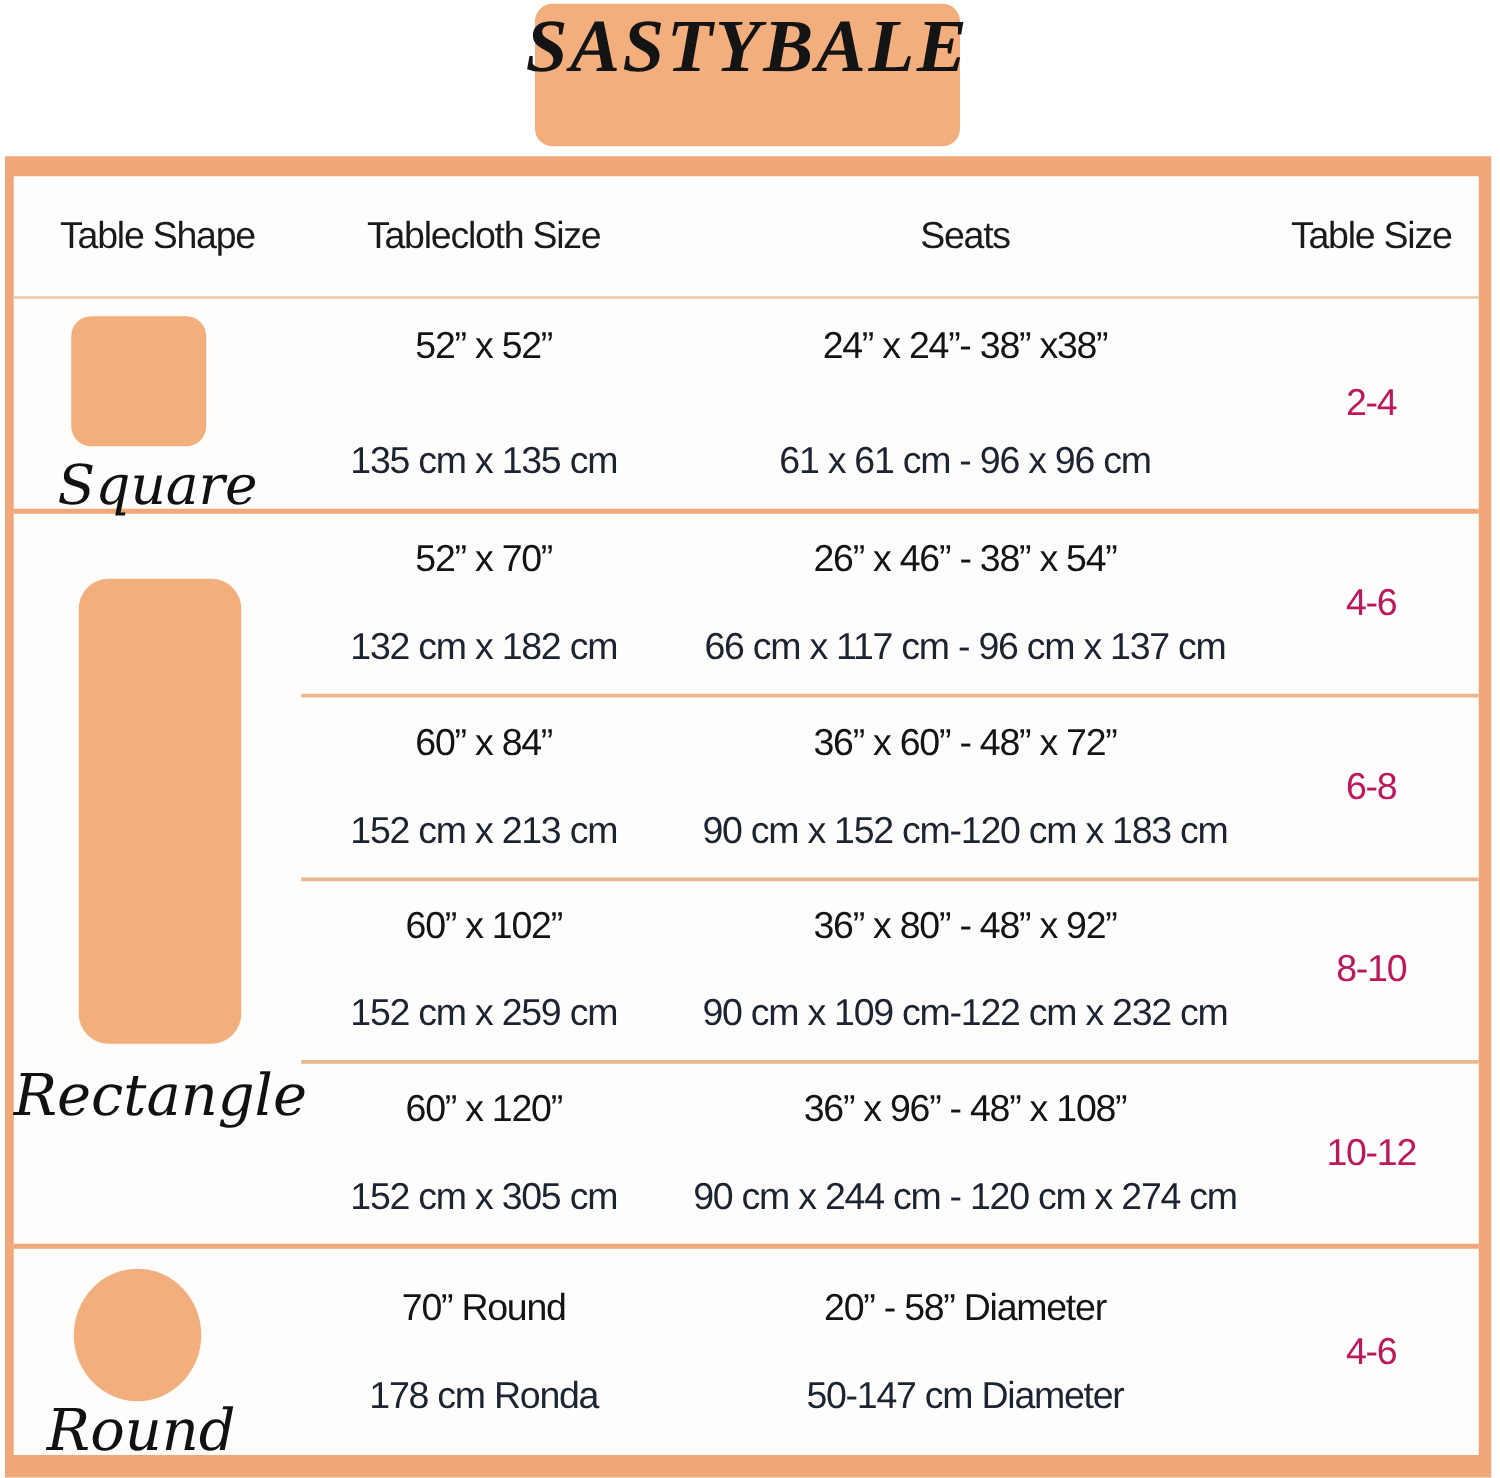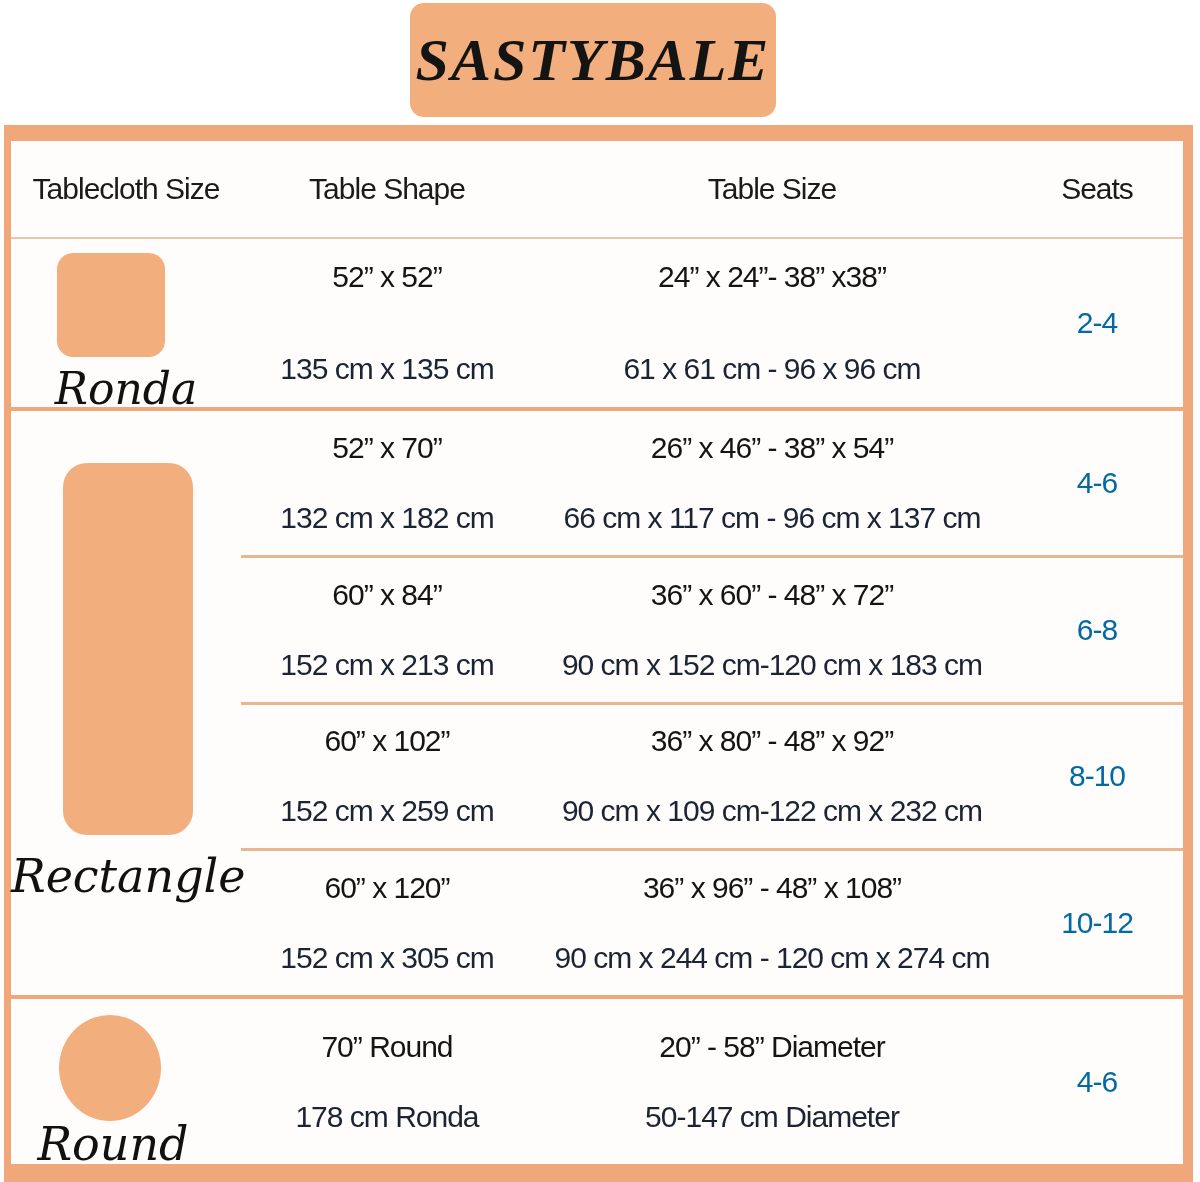--- a/index.html
+++ b/index.html
@@ -1,23 +1,23 @@
 <!DOCTYPE html>
 <html><head>
 <meta charset="utf-8">
 <style>
   * { margin:0; padding:0; box-sizing:border-box; }
   html,body { width:1200px; height:1182px; background:#ffffff; }
   body { font-family:"Liberation Sans", sans-serif; position:relative; overflow:hidden; }
 
   
   .logo {
-    position:absolute; left:410px; top:3px; width:366px; height:114px;
+    position:absolute; left:428px; top:3px; width:340px; height:114px;
     background:#F3AE7E; border-radius:14px;
-    display:flex; align-items:center; justify-content:center;
+    display:flex; justify-content:center;
   }
   .logo-text {
     font-family:"Liberation Serif", serif; font-style:italic; font-weight:bold;
     font-size:60px; letter-spacing:2px; color:#141414;
   }
 
   
   .frame {
     position:absolute; left:4px; top:125px; width:1189px; height:1057px;
     background:#F0A87A; padding:16px 10px 18px 7px;
@@ -27,21 +27,21 @@
   .grid-cols { display:grid; grid-template-columns:230px 292px 478px 1fr; }
 
   
   .hrow { height:98px; border-bottom:2px solid #EAC8A5; align-items:center; }
   .hcell { text-align:center; font-size:30px; letter-spacing:-1px; color:#1A1A1A; }
 
   
   .stack { display:flex; flex-direction:column; align-items:center; text-align:center;justify-content:flex-end; }
   .line-in { font-size:30px; letter-spacing:-1px; color:#141414; white-space:nowrap; }
   .line-cm { font-size:30px; letter-spacing:-1px; color:#1C2433; white-space:nowrap;margin-top:36px; }
-  .seats { text-align:center; font-size:30px; letter-spacing:-1px; color:#0369a1; }
+  .seats { text-align:center; font-size:30px; letter-spacing:-1px; color:#be185d; }
 
   
   .square-row { height:172px; border-bottom:4px solid #F0A87A; align-items:center; }
   .square-row .stack { gap:22px; }
   .shape-cell { position:relative; height:100%; }
   .sq-shape { position:absolute; left:46px; top:14px; width:108px; height:104px;
               background:#F3AE7E; border-radius:16px; }
   .shape-label {
     position:absolute; width:230px; text-align:center;
     font-family:"DejaVu Serif", serif; font-style:italic;
@@ -71,30 +71,30 @@
 <body>
 
 <div class="logo">
   <span class="logo-text">SASTYBALE</span>
 </div>
 
 <div class="frame">
   <div class="inner">
 
     <div class="hrow grid-cols">
+      <div class="hcell">Table Shape</div>
       <div class="hcell">Tablecloth Size</div>
-      <div class="hcell">Table Shape</div>
+      <div class="hcell">Seats</div>
       <div class="hcell">Table Size</div>
-      <div class="hcell">Seats</div>
     </div>
 
     <div class="square-row grid-cols">
       <div class="shape-cell">
         <div class="sq-shape"></div>
-        <div class="shape-label sq-label">Ronda</div>
+        <div class="shape-label sq-label">Square</div>
       </div>
       <div class="stack">
         <div class="line-in">52” x 52”</div>
         <div class="line-cm">135 cm x 135 cm</div>
       </div>
       <div class="stack">
         <div class="line-in">24” x 24”- 38” x38”</div>
         <div class="line-cm">61 x 61 cm - 96 x 96 cm</div>
       </div>
       <div class="seats">2-4</div>

